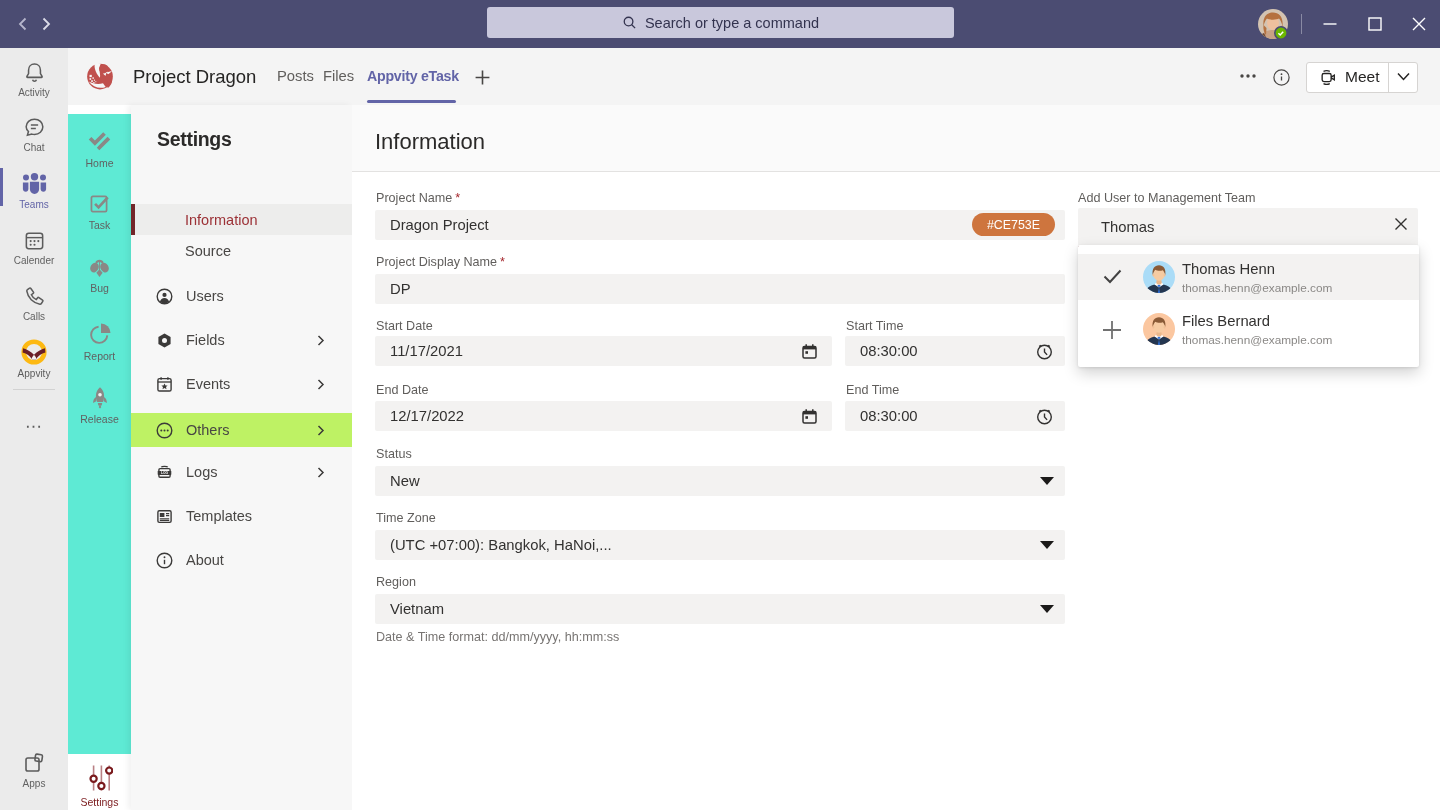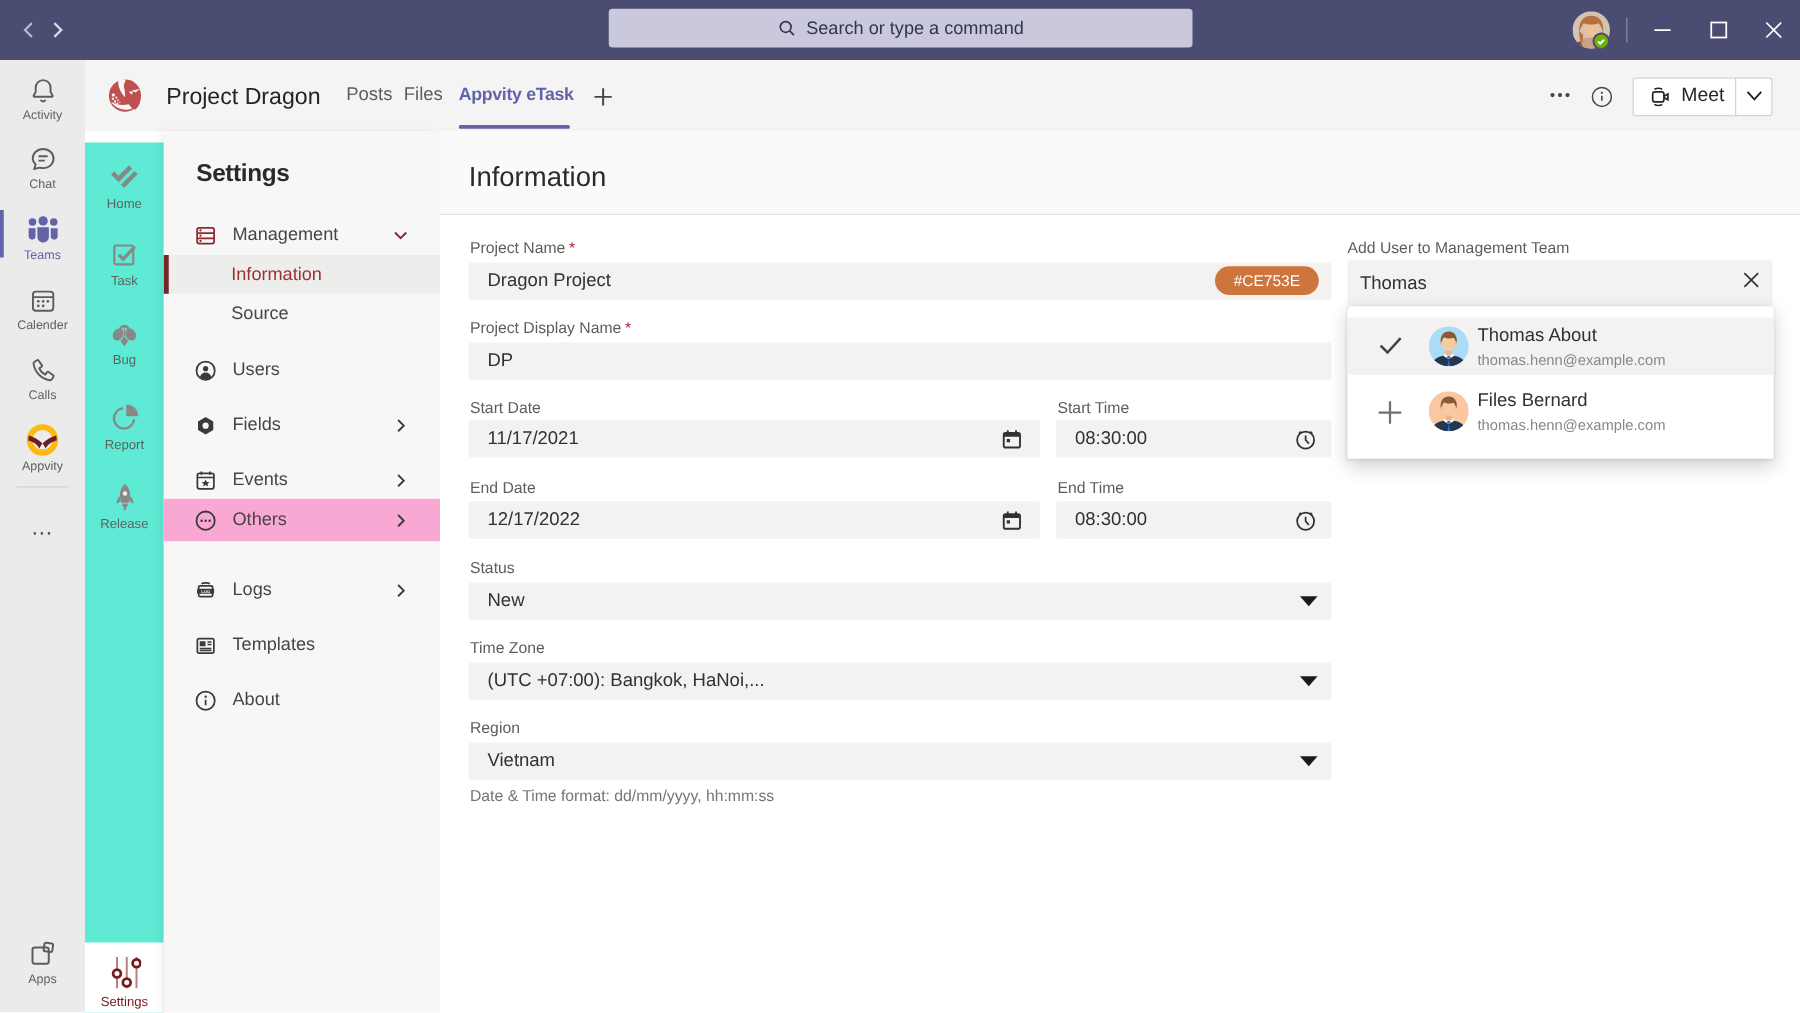--- a/index.html
+++ b/index.html
@@ -23,21 +23,21 @@
 .mitem{position:absolute;left:0;width:221px;display:flex;align-items:center;color:#484644;font-size:14.5px}
 .mitem svg{margin-left:25px;margin-right:13px;flex:none}
 .chev{position:absolute;right:12px}
 
 #content{position:absolute;left:352px;top:105px;width:1088px;height:705px;background:#fff}
 .flabel{position:absolute;font-size:12.6px;color:#605e5c}
 .flabel .req{color:#a4262c;margin-left:3px}
 .finput{position:absolute;background:#f3f2f1;border-radius:2px;font-size:14.8px;color:#323130;display:flex;align-items:center;padding-left:15px}
 .ftri{position:absolute;width:0;height:0;border-left:7px solid transparent;border-right:7px solid transparent;border-top:8px solid #1b1a19}
 
-#uinput{position:absolute;left:1078px;top:208px;width:340px;height:40px;background:#f3f2f1;border-bottom:2px solid #73262a;border-radius:2px 2px 0 0;font-size:14.8px;color:#323130;display:flex;align-items:center;padding-left:10px}
+#uinput{position:absolute;left:1078px;top:208px;width:340px;height:40px;background:#f3f2f1;border-bottom:2px solid #73262a;border-radius:2px 2px 0 0;font-size:14.8px;color:#323130;display:flex;align-items:center;padding-left:23px}
 #udrop{position:absolute;left:1078px;top:245px;width:341px;height:122px;background:#fff;border-radius:2px;box-shadow:0 6px 15px rgba(0,0,0,.18),0 1px 3px rgba(0,0,0,.1)}
 .urow{position:absolute;left:0;width:341px;height:46px}
 .uname{position:absolute;left:104px;top:7px;font-size:14.8px;color:#323130}
 .umail{position:absolute;left:104px;top:27px;font-size:11.8px;color:#8a8886}
 </style></head>
 <body>
 
 <div id="titlebar">
   <svg class="navarrow" style="left:13px" viewBox="0 0 20 20">
       <path d="M12.5 4.5L7 10l5.5 5.5" fill="none" stroke="#b6b6cc" stroke-width="1.8"></path>
@@ -266,37 +266,20 @@
           <circle cx="22.2" cy="8.6" r="3.1"></circle>
         </g>
       </svg>
     Settings
   </div>
 </div>
 
 <div id="spanel">
   <div class="abs" style="left:26px;top:23px;font-size:19.5px;font-weight:700;letter-spacing:-.3px;color:#2b2a29">Settings</div>
 
-  <div class="mitem" style="top:65px;height:36px">
-    <svg width="17" height="17" viewBox="0 0 17 17">
-        <g stroke="#8e282c" stroke-width="1.4" fill="none">
-          <rect x="1.7" y="2.2" width="13.6" height="12.6" rx="1.6"></rect>
-          <path d="M1.7 6.4h13.6M1.7 10.6h13.6"></path>
-        </g>
-        <g fill="#8e282c">
-          <circle cx="4.4" cy="4.3" r=".9"></circle>
-          <circle cx="4.4" cy="8.5" r=".9"></circle>
-          <circle cx="4.4" cy="12.7" r=".9"></circle>
-        </g>
-      </svg>
-    Management
-    <svg class="chev" width="13" height="13" viewBox="0 0 13 13">
-        <path d="M2 4l4.5 4.5L11 4" fill="none" stroke="#8e282c" stroke-width="1.6"></path>
-      </svg>
-  </div>
 
   <div class="mitem" style="top:99px;height:31px;background:#ededec;border-left:4px solid #73262a;color:#9c3136">
     <span style="margin-left:50px">Information</span>
   </div>
   <div class="mitem" style="top:130px;height:31px">
     <span style="margin-left:54px">Source</span>
   </div>
 
   <div class="mitem" style="top:218px;height:34px">
     <svg width="17" height="17" viewBox="0 0 17 17">
@@ -321,21 +304,21 @@
         <rect x="1.9" y="2.6" width="13.2" height="12.4" rx="1.6" fill="none" stroke="#3b3a39" stroke-width="1.4"></rect>
         <path d="M1.9 6h13.2" stroke="#3b3a39" stroke-width="1.3"></path>
         <path d="M5.1 1.2v2.6M11.9 1.2v2.6" stroke="#3b3a39" stroke-width="1.4"></path>
         <path d="M8.5 7.6l1 2h2.1l-1.6 1.5.5 2.1-2-1.2-2 1.2.5-2.1L5.4 9.6h2.1z" fill="#3b3a39"></path>
       </svg>
     Events
     <svg class="chev" width="13" height="13" viewBox="0 0 13 13">
         <path d="M4.5 2l4.5 4.5-4.5 4.5" fill="none" stroke="#3b3a39" stroke-width="1.5"></path>
       </svg>
   </div>
-  <div class="mitem" style="top:294px;height:34px;background:#f9a8d4">
+  <div class="mitem" style="top:308px;height:34px;background:#bef264">
     <svg width="17" height="17" viewBox="0 0 17 17">
         <circle cx="8.5" cy="8.5" r="7.3" fill="none" stroke="#3b3a39" stroke-width="1.4"></circle>
         <g fill="#3b3a39">
           <circle cx="5.3" cy="8.5" r="1"></circle>
           <circle cx="8.5" cy="8.5" r="1"></circle>
           <circle cx="11.7" cy="8.5" r="1"></circle>
         </g>
       </svg>
     Others
     <svg class="chev" width="13" height="13" viewBox="0 0 13 13">
@@ -454,21 +437,21 @@
         <path d="M11.6 23.6L16 26.4l4.4-2.8-1.4-1.8h-6z" fill="#fff"></path>
         <path d="M16 26.2l-1.7-1.1.9-1.3h1.6l.9 1.3z" fill="#2f6fd6"></path>
         <path d="M16 26.2l-1.1 5.8h2.2z" fill="#2f6fd6"></path>
         <rect x="13.3" y="18.6" width="5.4" height="5" rx="2.2" fill="#eab78c"></rect>
         <ellipse cx="16" cy="13.2" rx="5.7" ry="6.5" fill="#f6cba2"></ellipse>
         <path d="M9.7 14.2C8.7 7.6 11.6 4.2 16 4.2s7.3 3.4 6.3 10c-.7-2.4-1.5-4-2.6-5-2 1-5.4.8-7.4-.4-1.1 1.2-2 3-2.6 5.4z" fill="#8a5a36"></path>
         <ellipse cx="10.4" cy="14" rx="1" ry="1.5" fill="#f0c096"></ellipse>
         <ellipse cx="21.6" cy="14" rx="1" ry="1.5" fill="#f0c096"></ellipse>
       </g>
     </svg>
-    <div class="uname">Thomas About</div>
+    <div class="uname">Thomas Henn</div>
     <div class="umail">thomas.henn@example.com</div>
   </div>
   <div class="urow" style="top:61px">
     <svg class="abs" style="left:24px;top:14px" width="20" height="20" viewBox="0 0 20 20">
         <path d="M10 1v18M1 10h18" stroke="#717171" stroke-width="1.8"></path>
       </svg>
     <svg class="abs" style="left:65px;top:7px" width="32" height="32" viewBox="0 0 32 32">
       <defs>
           <clipPath id="ac2">
             <circle cx="16" cy="16" r="16"></circle>

